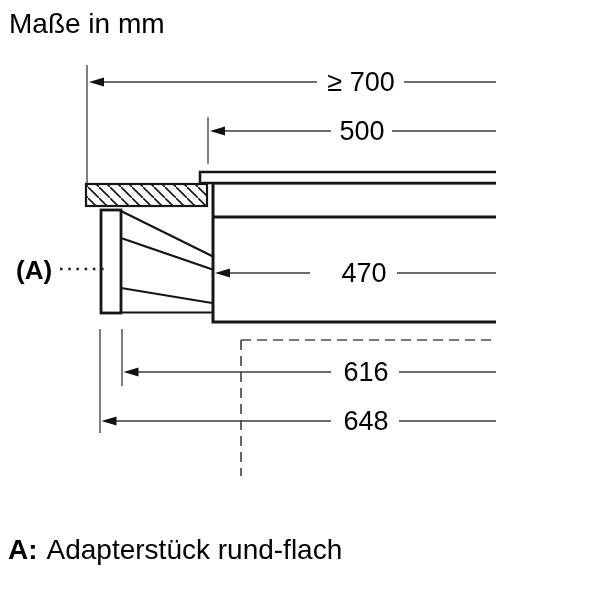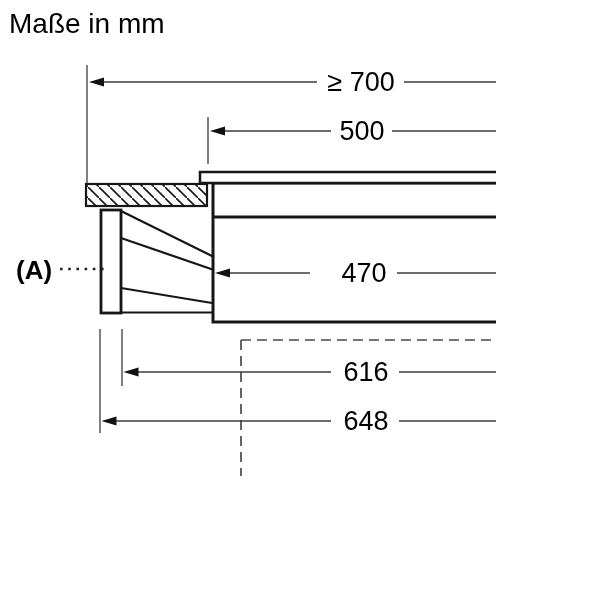--- a/index.html
+++ b/index.html
@@ -114,14 +114,17 @@
       <line x1="399" y1="421" x2="509" y2="421" stroke="#3c3c3c" stroke-width="1.3"></line>
       <path d="M101.5,421 L116.5,416.5 L116.5,425.5 Z" fill="#111"></path>
       <path d="M521,421 L506,416.5 L506,425.5 Z" fill="#111"></path>
       <text x="366" y="430" text-anchor="middle">648</text>
     </g>
 
     <text class="callout" x="16" y="279">(A)</text>
     <line x1="60" y1="269" x2="106" y2="269" stroke="#222" stroke-width="2.7" stroke-dasharray="2.6,5.6"></line>
   </svg>
 
+  <div class="footnote">
+    <span class="fn-label">A:</span><span>Adapterstück rund-flach</span>
+  </div>
 
 </div>
 
 </body></html>

